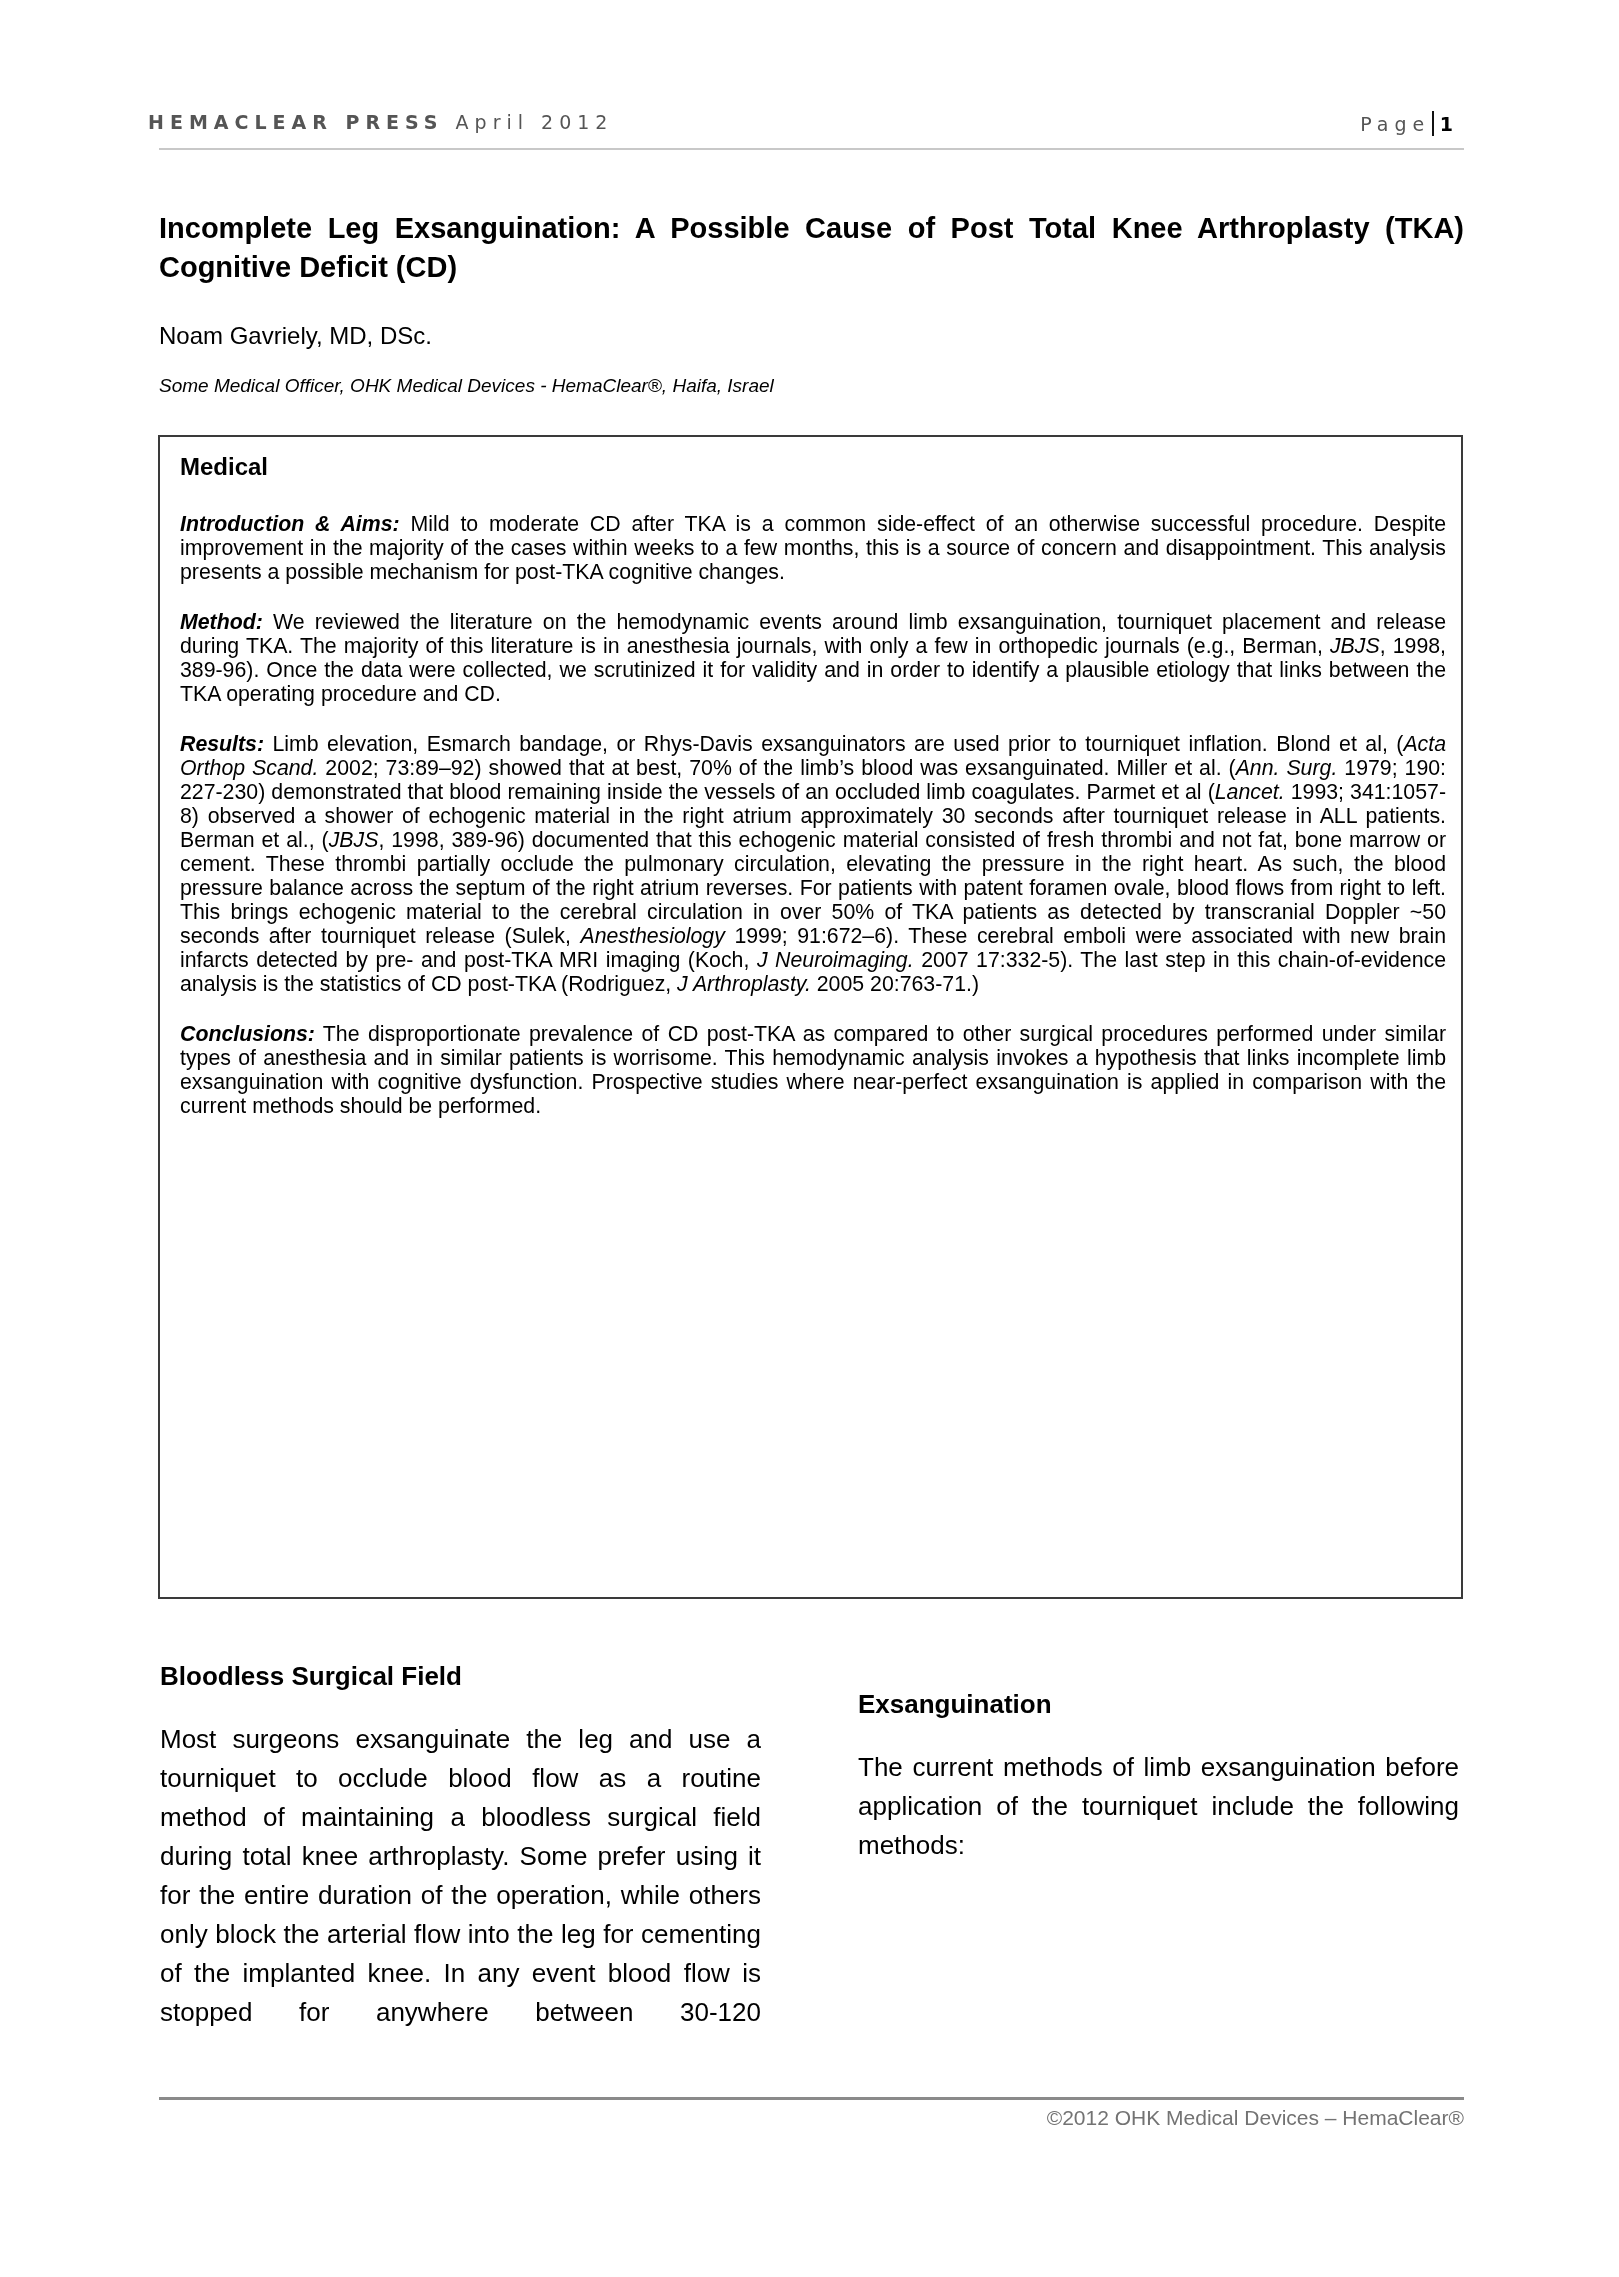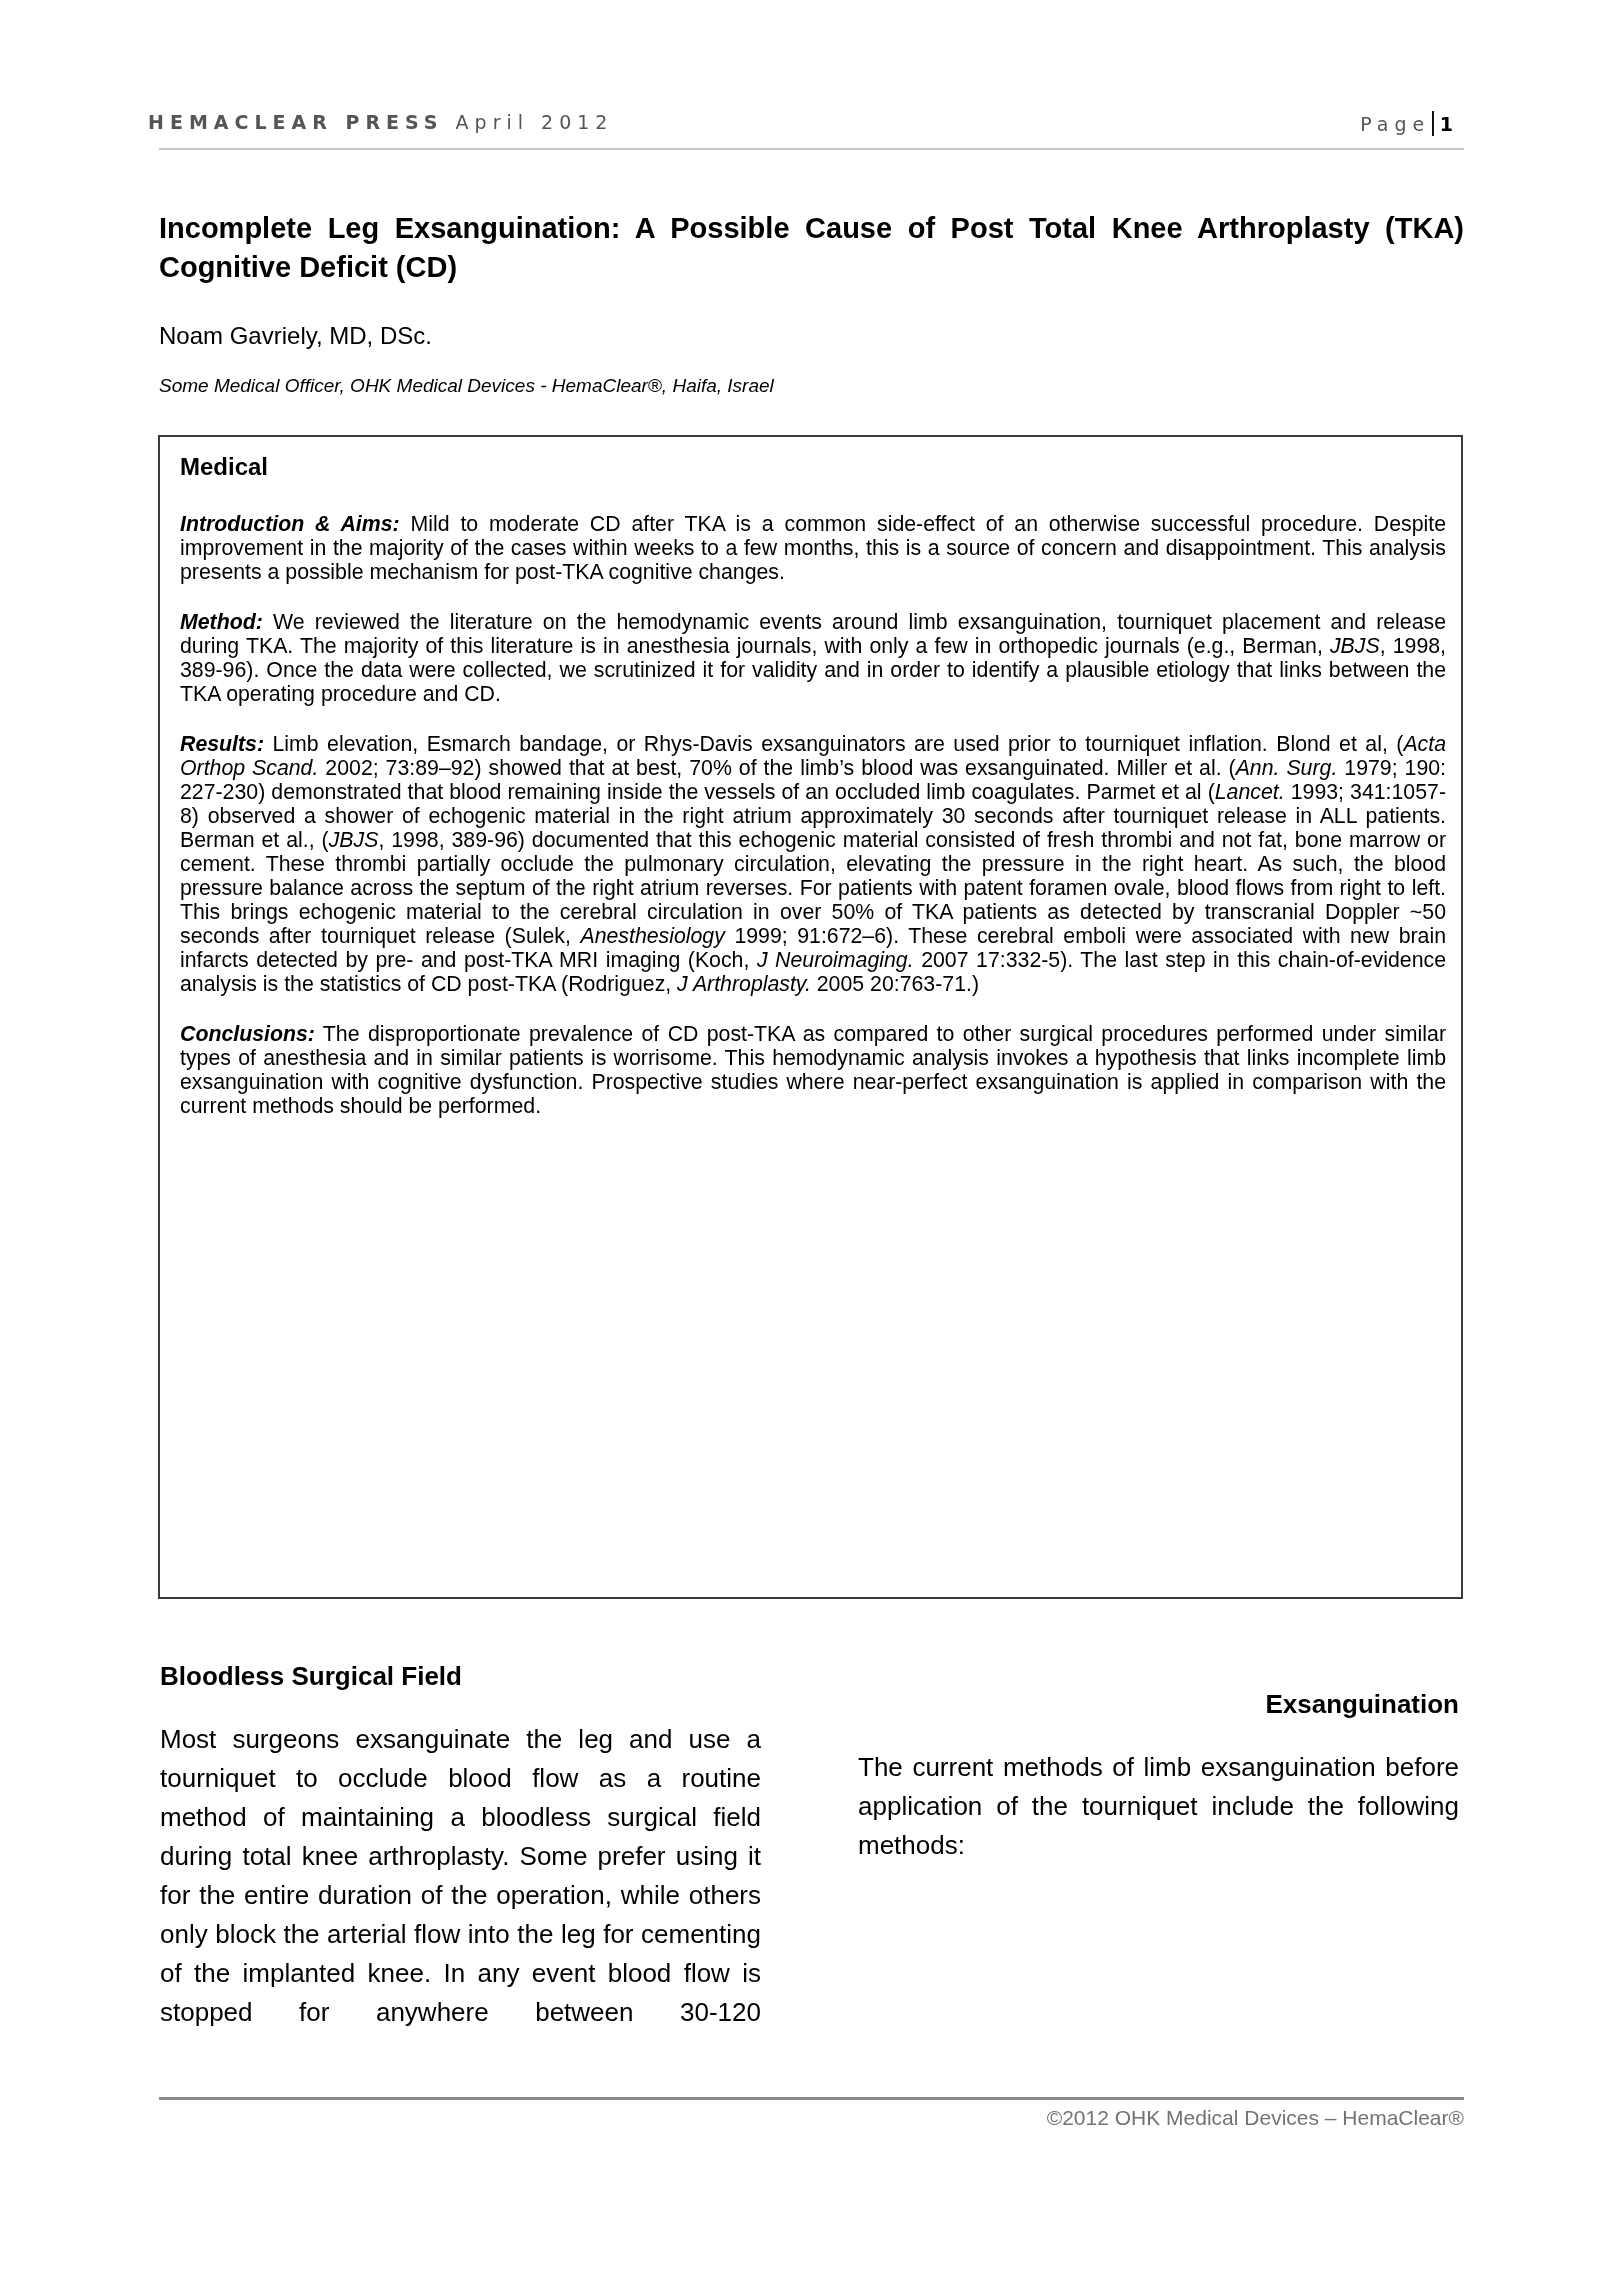--- a/index.html
+++ b/index.html
@@ -35,21 +35,21 @@
   .lead { font-weight: bold; font-style: italic; }
   .it { font-style: italic; }
 
   
   .col { top: 1660px; width: 601px; }
   .col-left { left: 160px; }
   .col-right { left: 858px; top: 1665px; width: 601px; }
   .col h3 { margin: 0; font-size: 26px; font-weight: bold; line-height: 33px; }
   .col p { margin: 0; font-size: 26px; line-height: 39px; text-align: justify; }
   .col p.after-h { margin-top: 27px; }
-  .col h3.mid { margin-top: 23px; text-align: right; }
+  .col h3.mid { margin-top: 23px; }
   .lastline-just { text-align-last: justify; }
 
   
   .ftr-rule { left: 159px; top: 2097px; width: 1305px; height: 2.9px; background: #8a8a8a; }
   .ftr { right: 156px; top: 2106px; font-size: 21px; color: #737373; white-space: nowrap; }
 </style>
 </head>
 <body>
 
 <div class="abs hdr">

